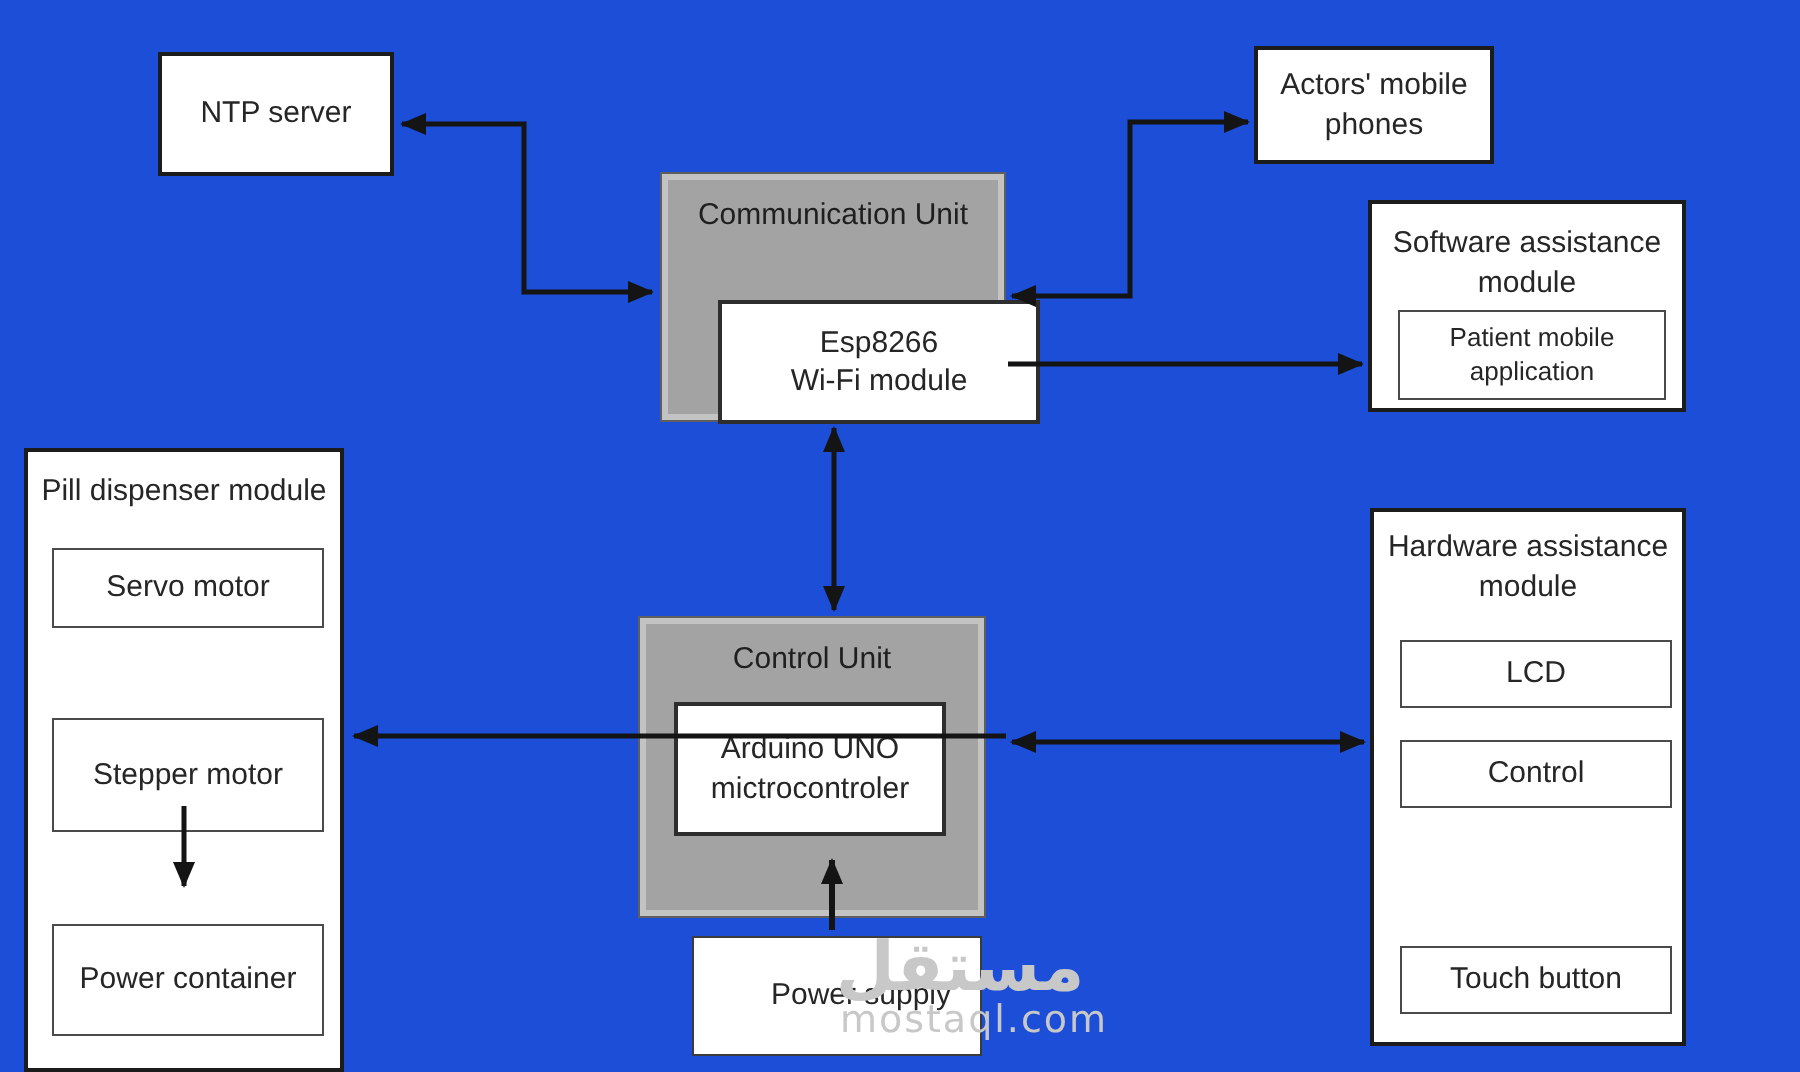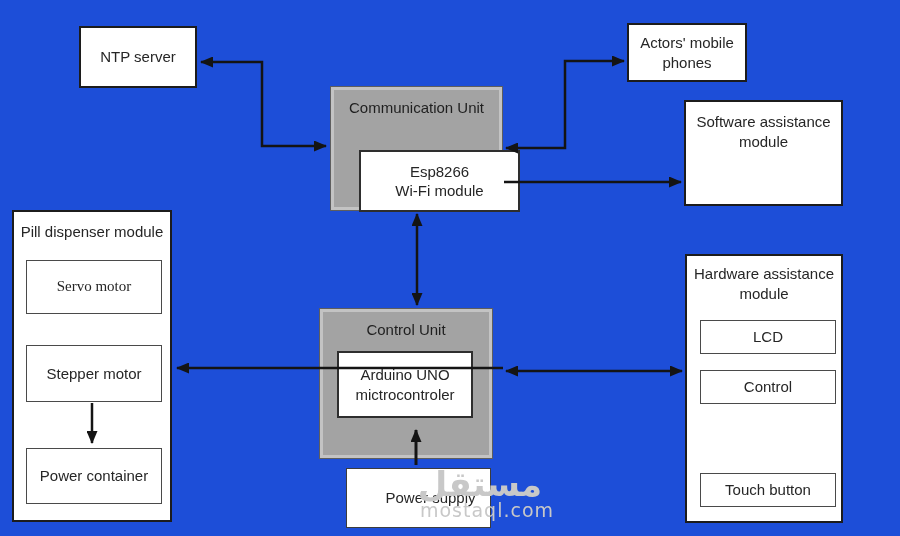--- a/index.html
+++ b/index.html
@@ -93,22 +93,22 @@
   #ntp      { left: 79px;  top: 26px;  width: 118px; height: 62px; }
   #actors   { left: 627px; top: 23px;  width: 120px; height: 59px; }
 
   #comm     { left: 330px; top: 86px;  width: 173px; height: 125px; }
   #comm .inner    { left: 28px; top: 47px; width: 161px; height: 62px; margin-top: 16px; }
 
   #software { left: 684px; top: 100px; width: 159px; height: 106px; }
   #software .sub  { left: 13px; top: 53px; width: 134px; height: 45px; border-width: 1.5px; }
   #software .sub .lbl { font-size: 13px; }
 
-  #pill     { left: 12px;  top: 210px; width: 160px; height: 312px; }
-  #pill-servo     { left: 12px; top: 48px;  width: 136px; height: 54px; font-family: Liberation Serif, serif; }
+  #pill     { left: 12px;  top: 224px; width: 160px; height: 312px; }
+  #pill-servo     { left: 12px; top: 48px;  width: 136px; height: 40px; }
   #pill-stepper   { left: 12px; top: 133px; width: 136px; height: 57px; }
   #pill-cont      { left: 12px; top: 236px; width: 136px; height: 56px; }
 
   #control  { left: 319px; top: 308px; width: 174px; height: 151px; }
   #control .inner { left: 17px; top: 42px; width: 136px; height: 67px; }
 
   #hardware { left: 685px; top: 254px; width: 158px; height: 269px; padding-left: 24px; }
   #hardware .module-title { top: 8px; }
   #hw-lcd    { left: 13px; top: 64px;  width: 136px; height: 34px; }
   #hw-buzzer { left: 13px; top: 114px; width: 136px; height: 34px; }
@@ -176,20 +176,24 @@
     <div class="unit-title">Communication Unit</div>
     <div class="inner">
       <span class="lbl ml">Esp8266
 Wi-Fi module</span>
     </div>
   </div>
 
   <div class="box" id="software">
     <div class="module-title ml">Software assistance
 module</div>
+    <div class="sub">
+      <span class="lbl ml">Patient mobile
+application</span>
+    </div>
   </div>
 
   <div class="box" id="pill">
     <div class="module-title">Pill dispenser module</div>
     <div class="sub" id="pill-servo">
       <span class="lbl">Servo motor</span>
     </div>
     <div class="sub" id="pill-stepper">
       <span class="lbl">Stepper motor</span>
     </div>

